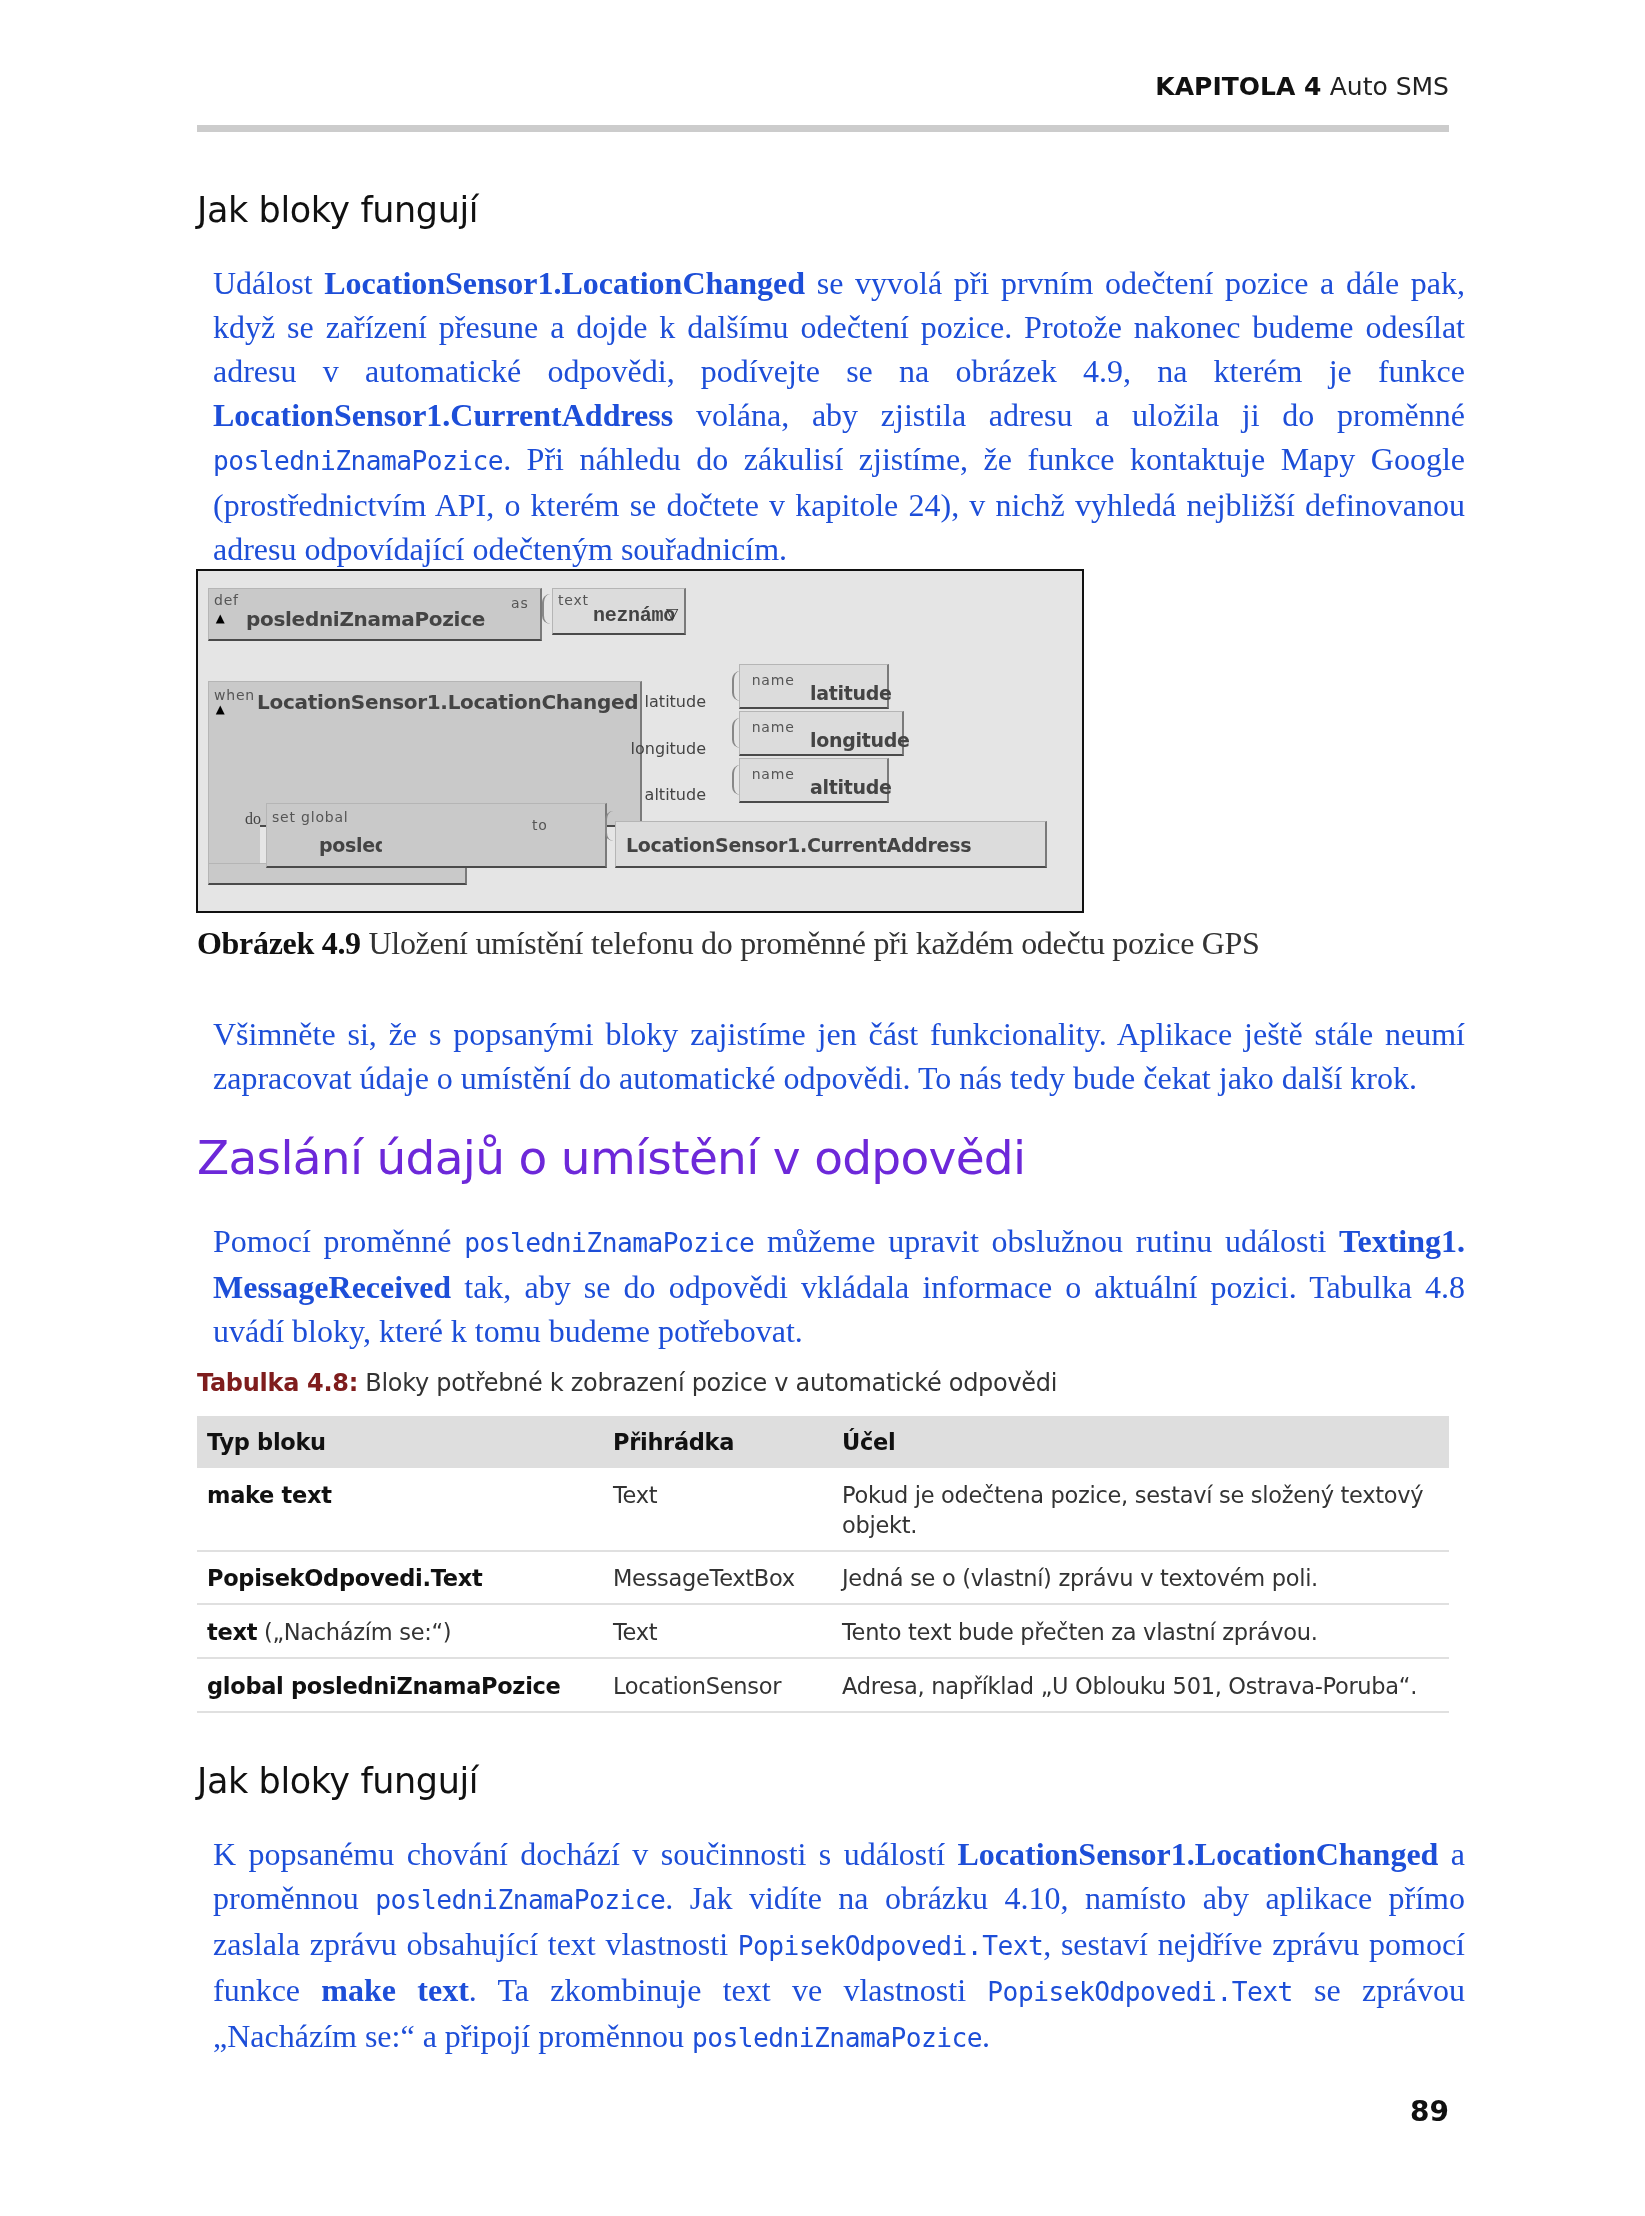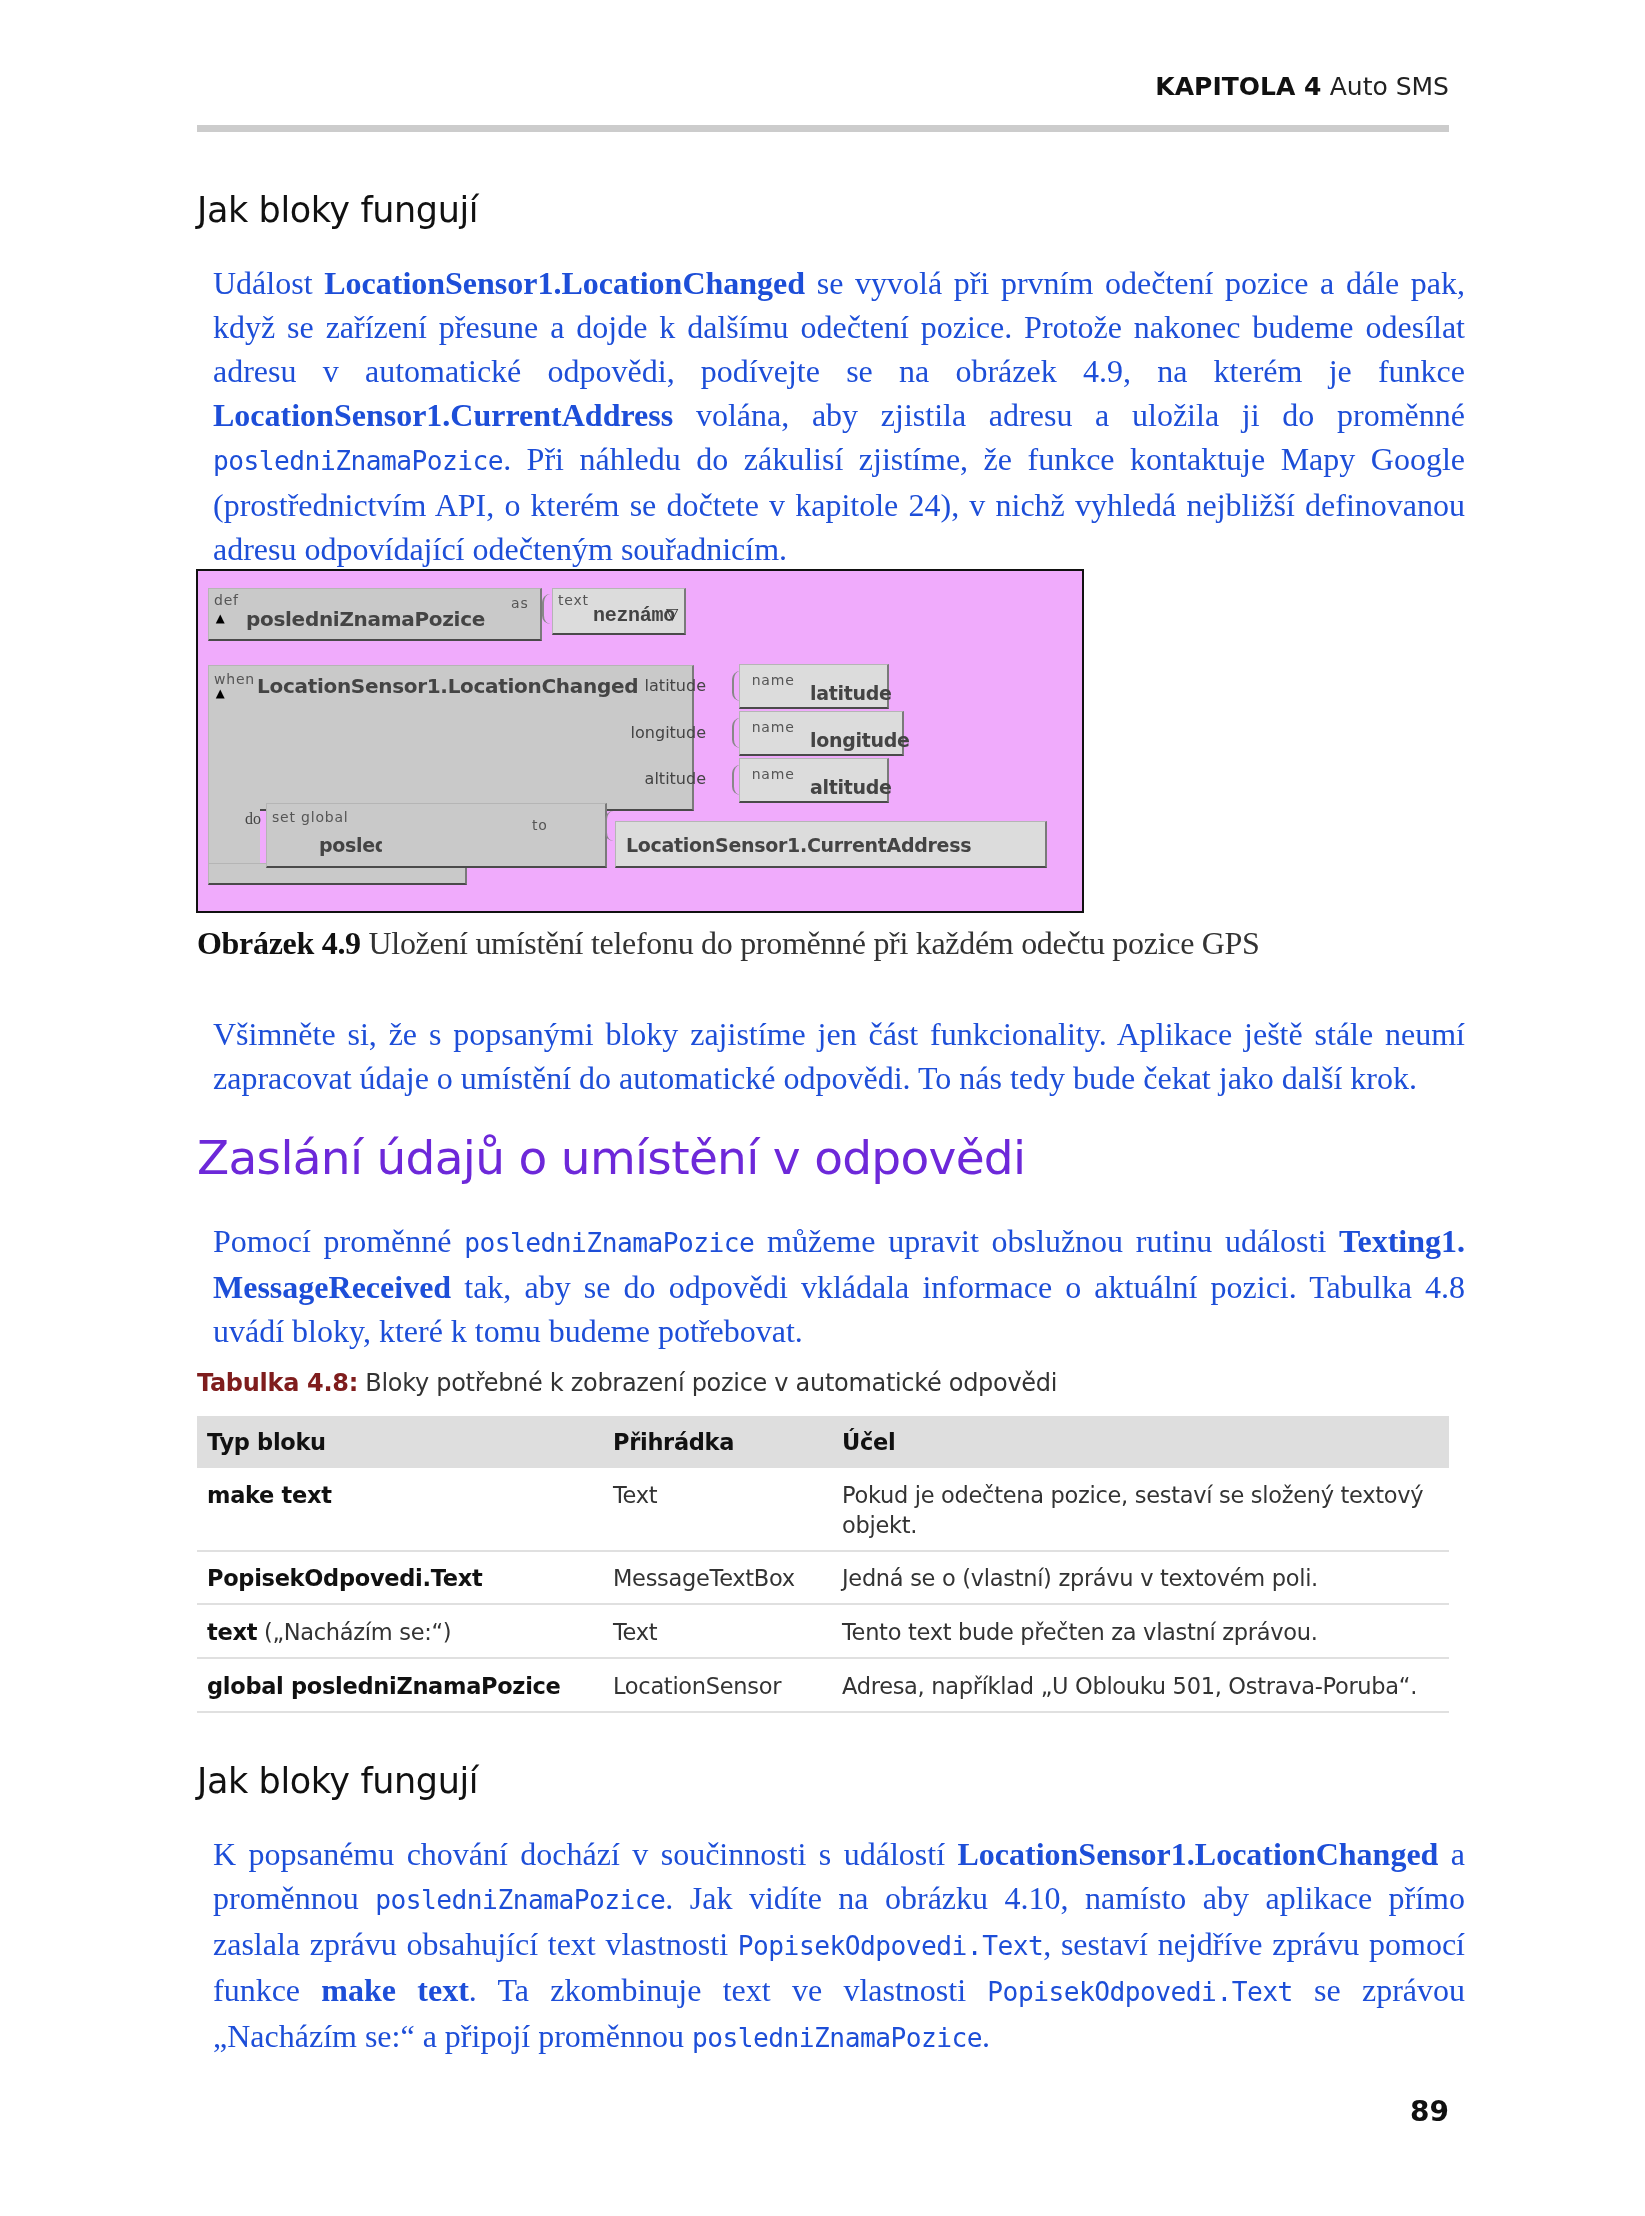--- a/index.html
+++ b/index.html
@@ -12,21 +12,21 @@
   #running-header .title { font-weight: normal; margin-left: 8.3px; color: #222; }
   #header-rule { position: absolute; top: 125px; left: 197px; width: 1252px; height: 6.7px; background: #cccccc; }
 
   .h3 { position: absolute; left: 197px; font-family: "DejaVu Sans", sans-serif; font-weight: normal; font-size: 35px; color: #111; margin: 0; letter-spacing: -0.4px; }
   .h2 { position: absolute; left: 197px; font-family: "DejaVu Sans", sans-serif; font-weight: normal; font-size: 47px; color: #6d28d9; margin: 0; letter-spacing: -0.7px; }
 
   .para { position: absolute; left: 197px; width: 1252px; font-family: "Liberation Serif", serif; font-size: 32px; line-height: 44px; text-align: justify; color: #1d4ed8; margin: 16px; }
   .para b { font-weight: bold; }
 
   
-  #figure { position: absolute; left: 196px; top: 569px; width: 888px; height: 344px; border: 2.5px solid #111; background: #f0abfc; box-sizing: border-box; }
+  #figure { position: absolute; left: 196px; top: 569px; width: 888px; height: 344px; border: 2.5px solid #111; background: #e5e5e5; box-sizing: border-box; }
   .blk { position: absolute; background: #c9c9c9; border: 0.8px solid #b5b5b5; border-bottom: 2.5px solid #4a4a4a; border-right: 2.5px solid #7a7a7a; box-sizing: border-box; font-family: "DejaVu Sans", sans-serif; color: #444; }
   .blk-light { background: #dcdcdc; }
   .small { position: absolute; font-size: 14px; color: #555; letter-spacing: 0.8px; }
   .big { position: absolute; font-size: 20px; font-weight: bold; color: #444; letter-spacing: -0.3px; }
   .lbl { position: absolute; font-size: 16px; color: #444; }
   .tri { position: absolute; font-size: 11.7px; color: #000; }
   .conn { position: absolute; width: 11.7px; height: 30px; border-left: 2.5px solid #888; border-radius: 8.3px 0 0 8.3px; }
 
   
   #fig-caption { position: absolute; left: 197px; top: 925px; font-family: Liberation Serif, serif; font-size: 32px; color: #333; letter-spacing: -0.3px; }
@@ -63,21 +63,21 @@
     <span class="big" style="left:37px; top:18.4px;">posledniZnamaPozice</span>
     <span class="small" style="left:302px; top:6.7px;">as</span>
   </div>
   <div class="conn" style="left:344px; top:23.4px;"></div>
   <div class="blk blk-light" style="left:354px; top:16.7px; width:134px; height:47px;">
     <span class="small" style="left:5px; top:3.3px;">text</span>
     <span class="big" style="left:40px; top:15px;font-family:Liberation Mono, monospace;">neznámo</span>
     <span class="lbl" style="left:113px; top:15px; color:#333;">▽</span>
   </div>
 
-  <div class="blk" style="left:10px; top:94px; width:486px; height:146px;">
+  <div class="blk" style="left:10px; top:110px; width:434px; height:146px;">
     <span class="small" style="left:5px; top:5px;">when</span>
     <span class="tri" style="left:6.7px; top:20px;">▲</span>
     <span class="big" style="left:48px; top:8.3px;">LocationSensor1.LocationChanged</span>
     <span class="lbl" style="left:263px; top:10px; width:234px; text-align:right;">latitude</span>
     <span class="lbl" style="left:263px; top:57px; width:234px; text-align:right;">longitude</span>
     <span class="lbl" style="left:263px; top:103px; width:234px; text-align:right;">altitude</span>
   </div>
   <div class="conn" style="left:534px; top:100px;"></div>
   <div class="conn" style="left:534px; top:147px;"></div>
   <div class="conn" style="left:534px; top:194px;"></div>

